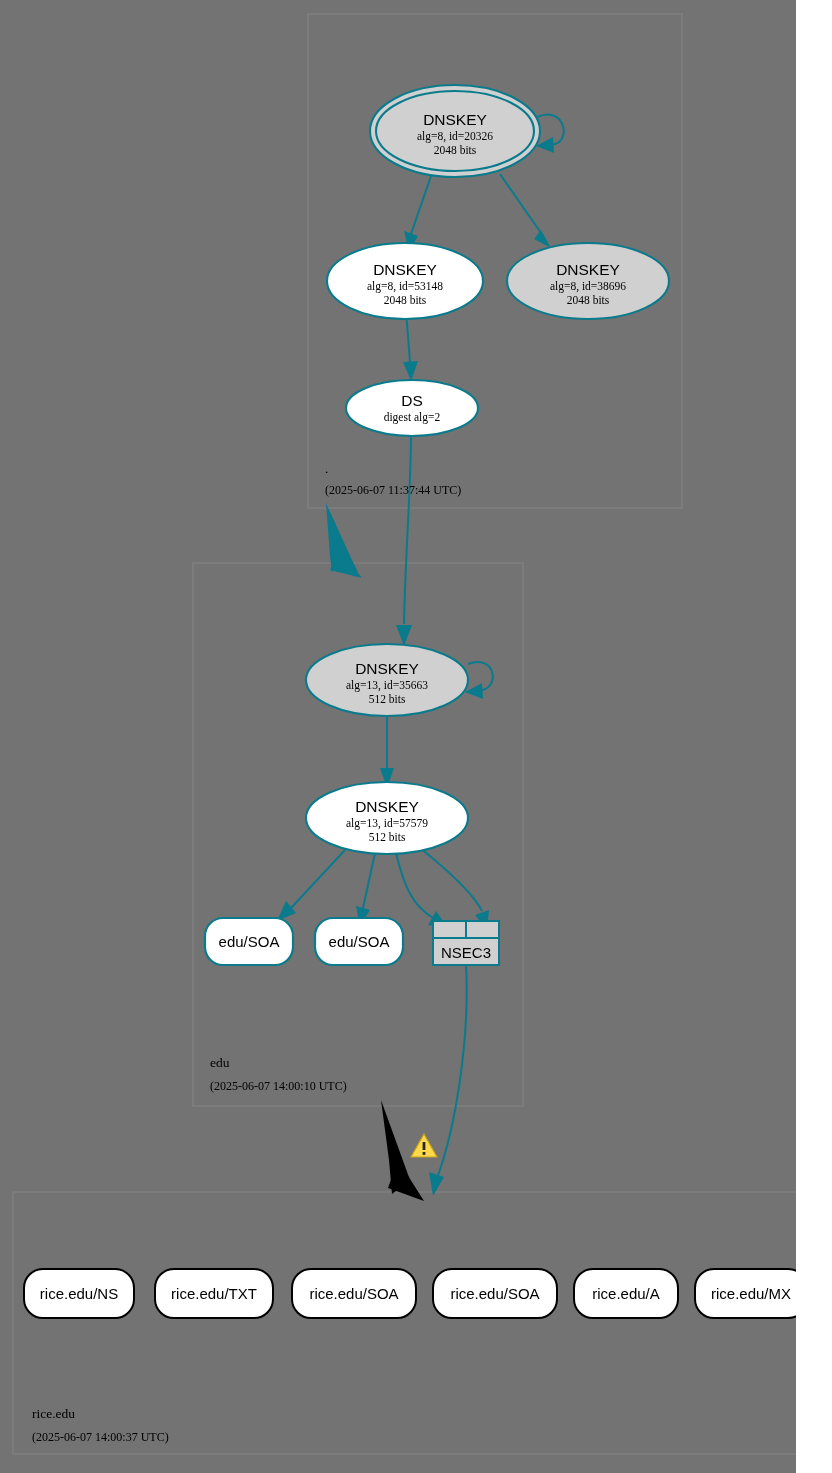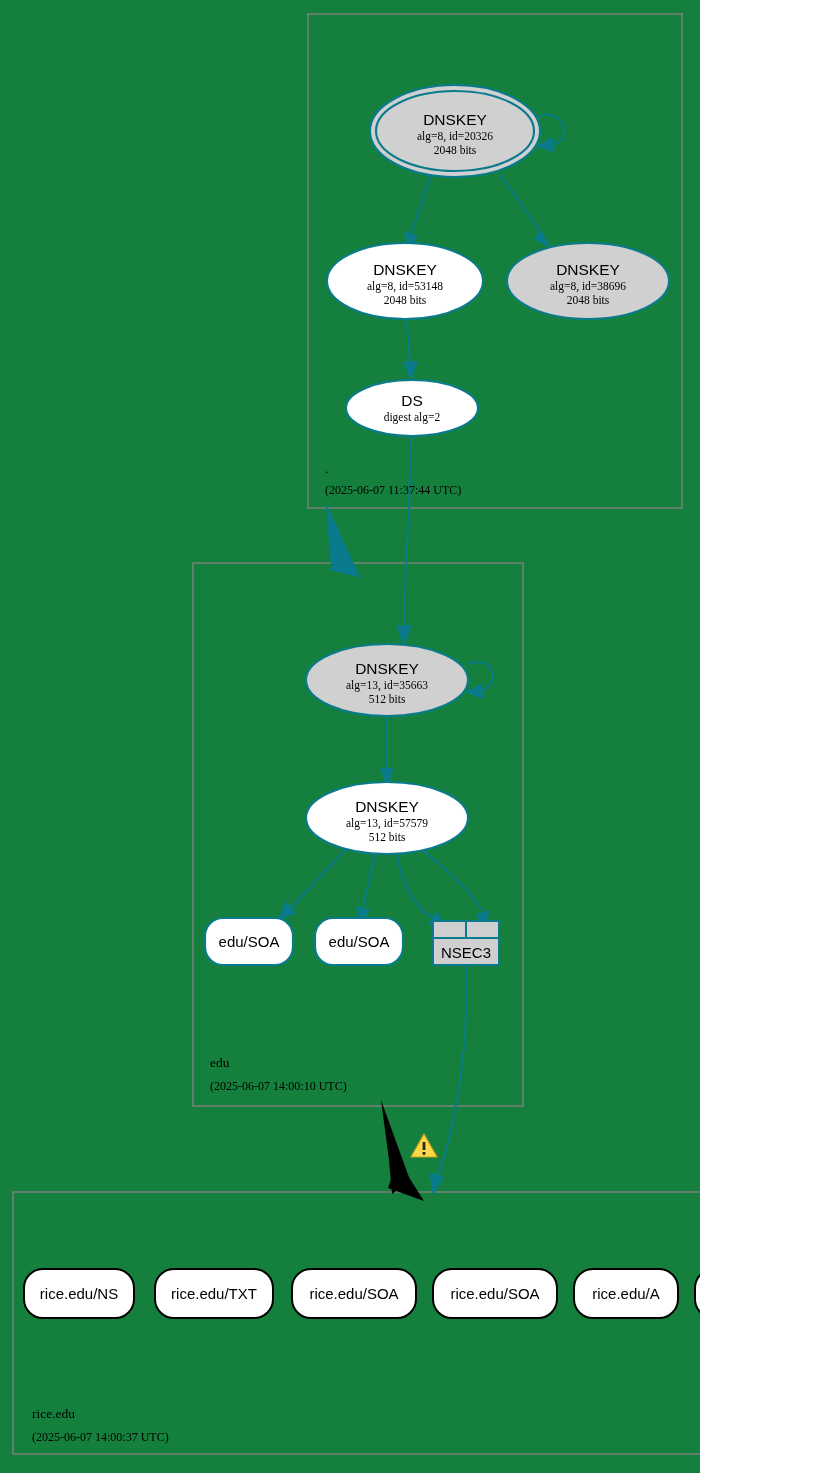--- a/index.html
+++ b/index.html
@@ -5,24 +5,24 @@
   html, body {
     margin: 0;
     padding: 0;
     background: #ffffff;
   }
   body {
     font-family: "Liberation Sans", sans-serif;
   }
   #canvas {
     position: relative;
-    width: 700px;
+    width: 796px;
     height: 1473px;
     overflow: hidden;
-    background: #15803d;
+    background: #737373;
   }
   #graph {
     position: absolute;
     left: 0;
     top: 0;
     width: 832px;
     height: 1473px;
   }
   .zone-box {
     fill: none;

